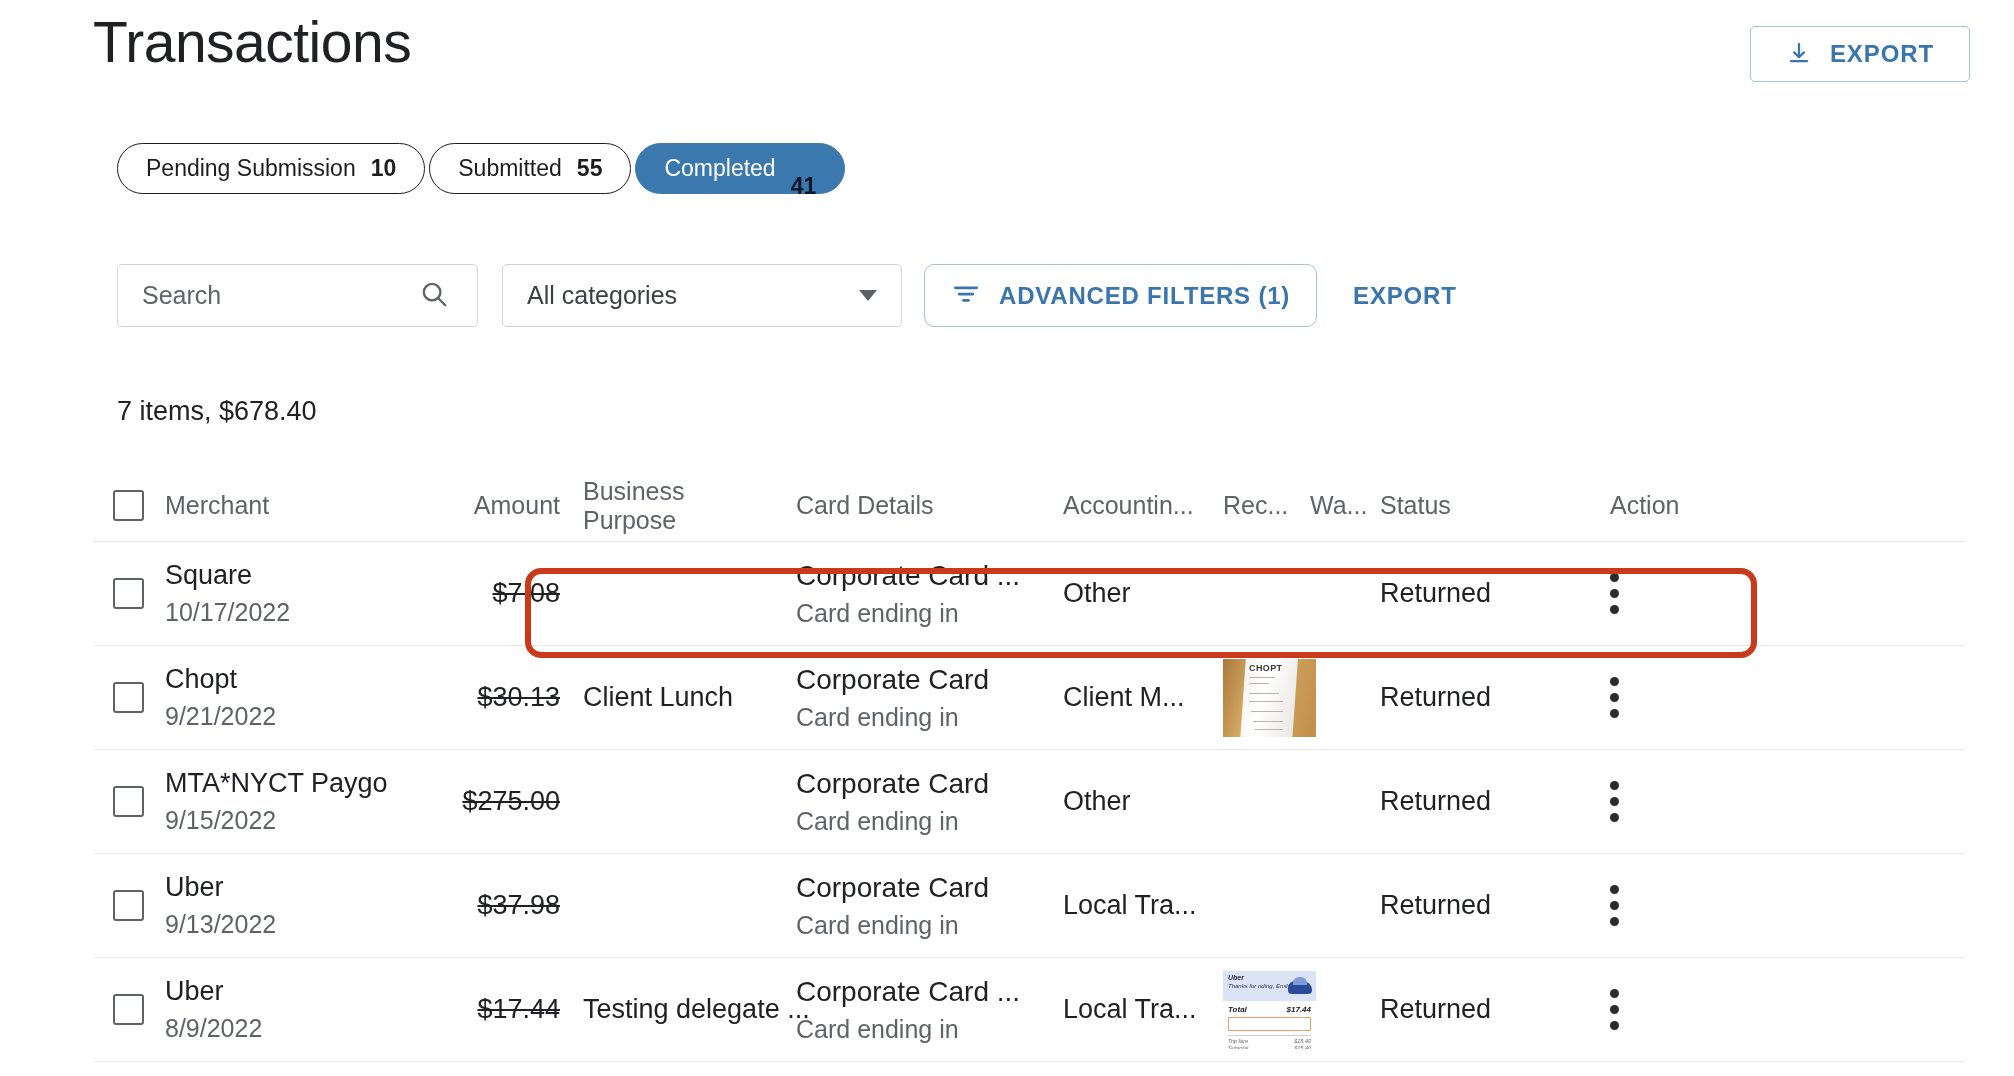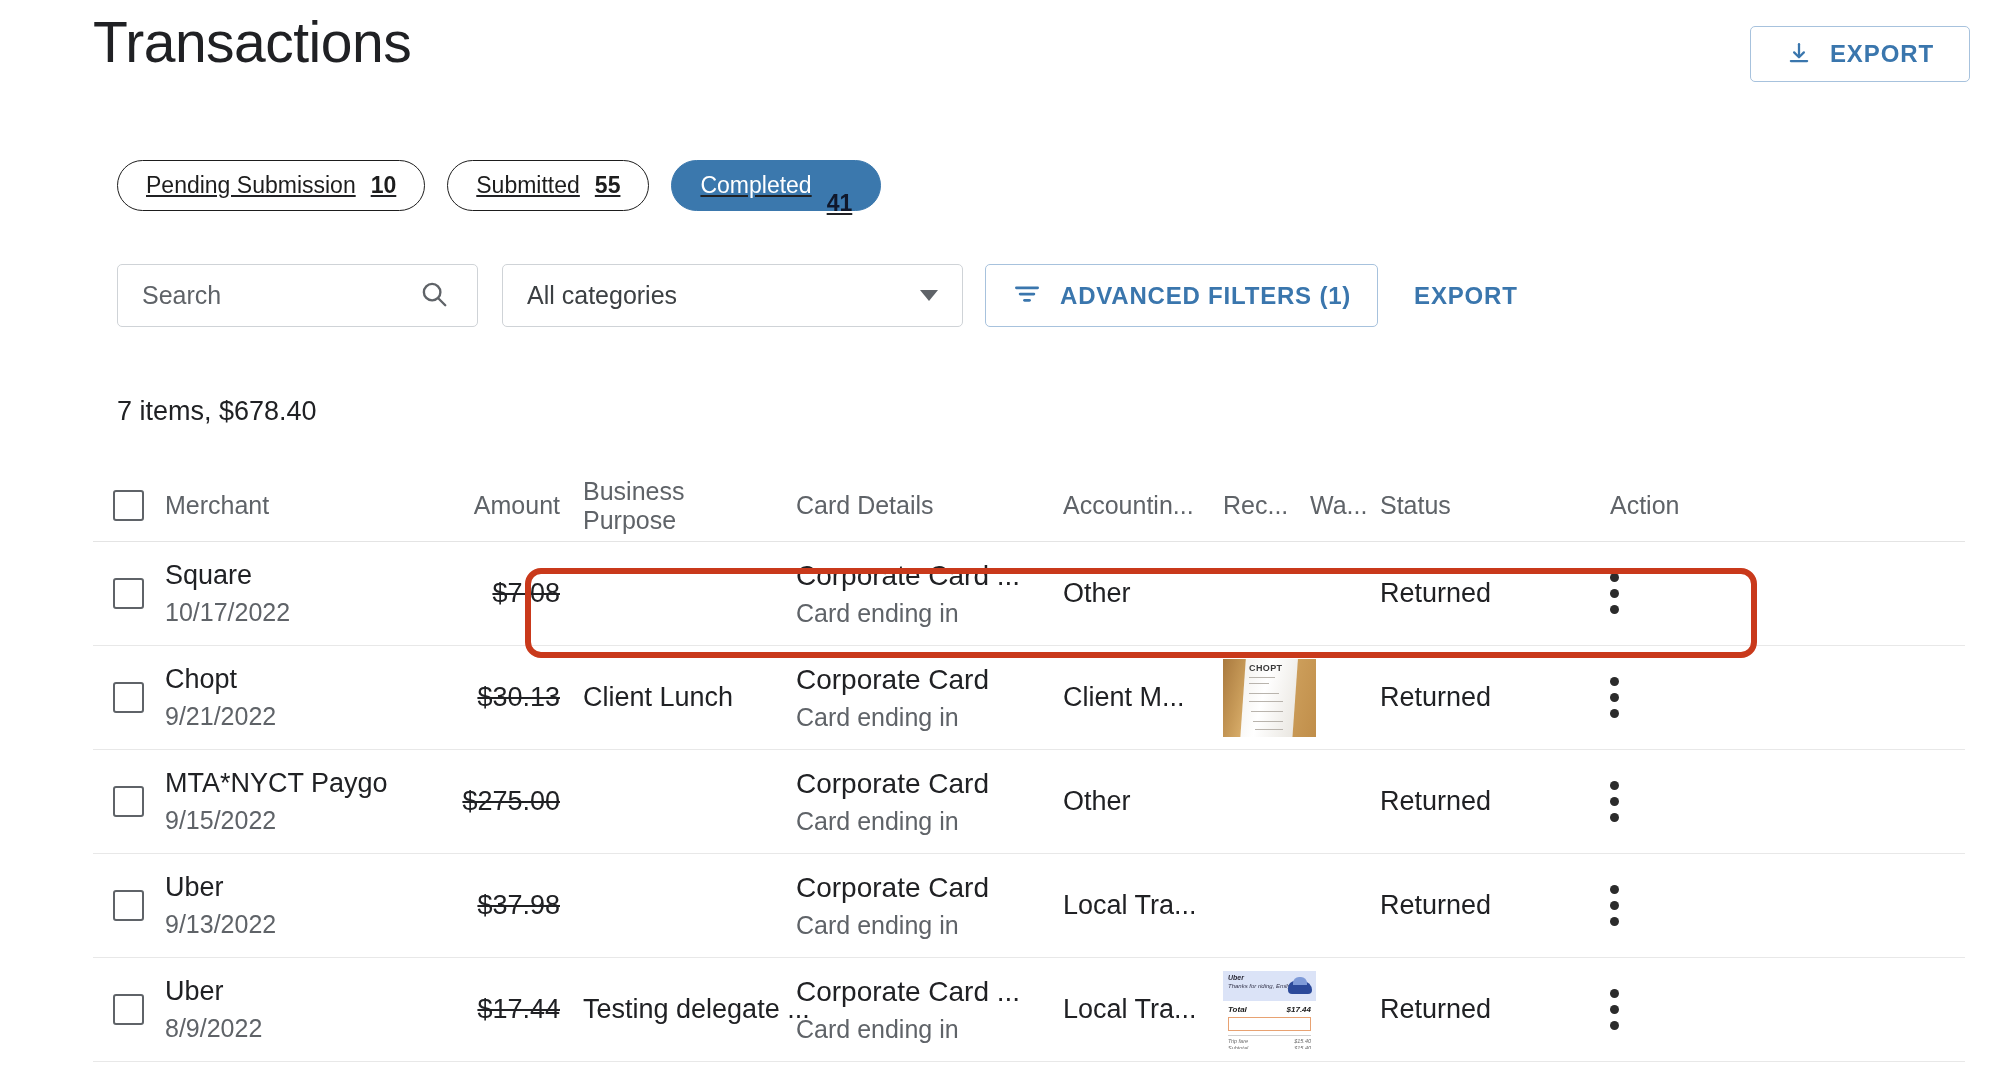--- a/index.html
+++ b/index.html
@@ -26,53 +26,53 @@
     background: #fff; color: #3a76ad;
     display: flex; align-items: center; justify-content: center; gap: 18px;
     cursor: pointer;
   }
   .export-btn .label {
     font-size: 24px; font-weight: 700; letter-spacing: 0.9px; color: #3a76ad;
   }
   .export-btn svg { display: block; }
 
   
-  .tabs { position: absolute; left: 117px; top: 160px; display: flex; gap: 22px; text-decoration: underline; }
+  .tabs { position: absolute; left: 117px; top: 143px; display: flex; gap: 4px; }
   .tab {
     height: 51px; border-radius: 26px;
     display: flex; align-items: center; gap: 15px;
     padding: 0 28px;
     border: 1.6px solid #1d1d1d; background: #fff;
     font-size: 23px; color: #1d1d1d; cursor: pointer; white-space: nowrap;
   }
   .tab .count { font-weight: 700; }
   .tab.active { background: #3b78ad; border-color: #3b78ad; color: #ffffff; }
   .tab.active .count { color: #0f172a; margin-top: 36px; }
 
   
   .filters { position: absolute; left: 117px; top: 264px; display: flex; align-items: center; }
   .search-box {
     width: 361px; height: 63px;
     border: 1px solid #cfd3d7; border-radius: 5px; background: #fff;
     display: flex; align-items: center; padding: 0 28px 0 24px; cursor: text;
   }
   .search-box .ph { flex: 1; font-size: 25px; color: #5f6368; }
   .cat-box {
-    width: 461px; height: 63px; margin-left: 24px;
+    width: 400px; height: 63px; margin-left: 24px;
     border: 1px solid #cfd3d7; border-radius: 5px; background: #fff;
     display: flex; align-items: center; padding: 0 24px; cursor: pointer;
   }
   .cat-box .val { flex: 1; font-size: 25px; color: #3c4043; }
   .caret {
     width: 0; height: 0; border-left: 9px solid transparent;
     border-right: 9px solid transparent; border-top: 11px solid #5f6368;
   }
   .adv-btn {
     height: 63px; margin-left: 22px; padding: 0 26px;
-    border: 1px solid #a7c2dd; border-radius: 5px; background: #fff;
+    border: 1px solid #a7c2dd; border-radius: 10px; background: #fff;
     display: flex; align-items: center; gap: 18px; cursor: pointer;
   }
   .adv-btn .label { font-size: 24px; font-weight: 700; letter-spacing: 0.8px; color: #3a76ad; }
   .reset-btn {
     margin-left: 36px; font-size: 24px; font-weight: 700;
     letter-spacing: 0.8px; color: #3a76ad; background: none; border: none;
     cursor: pointer; font-family: inherit;
   }
 
   

